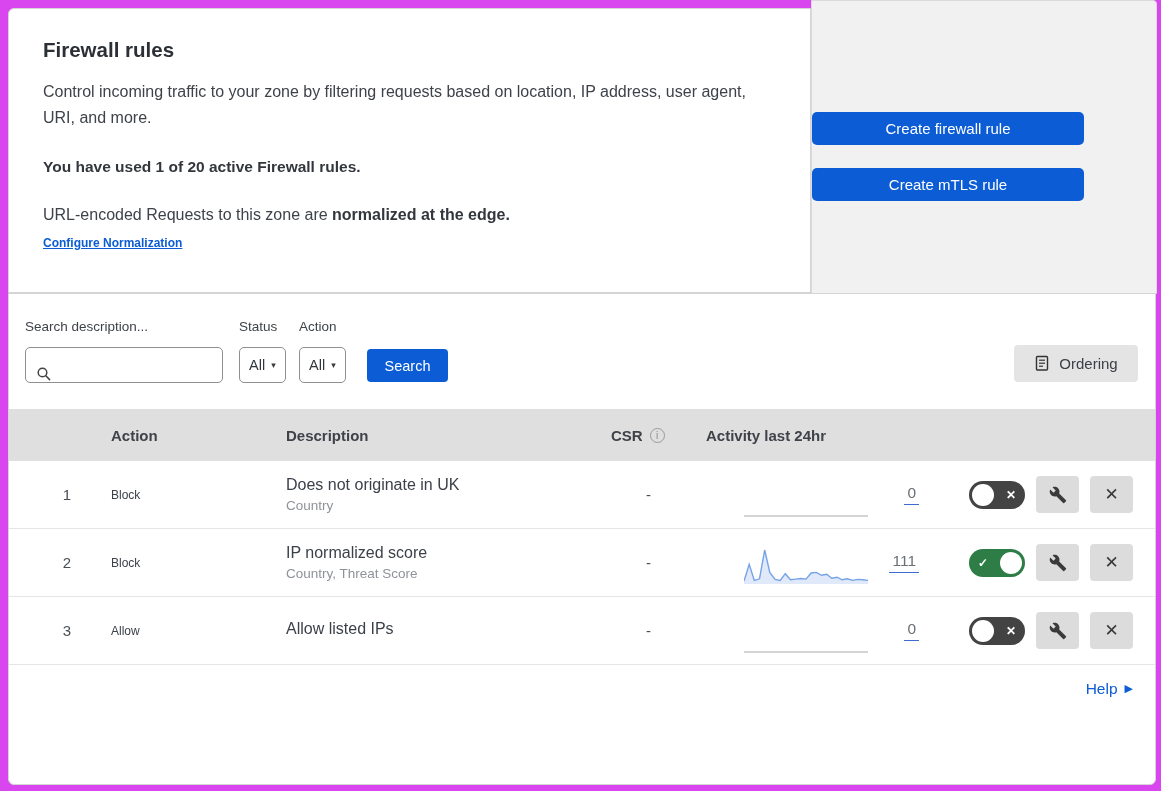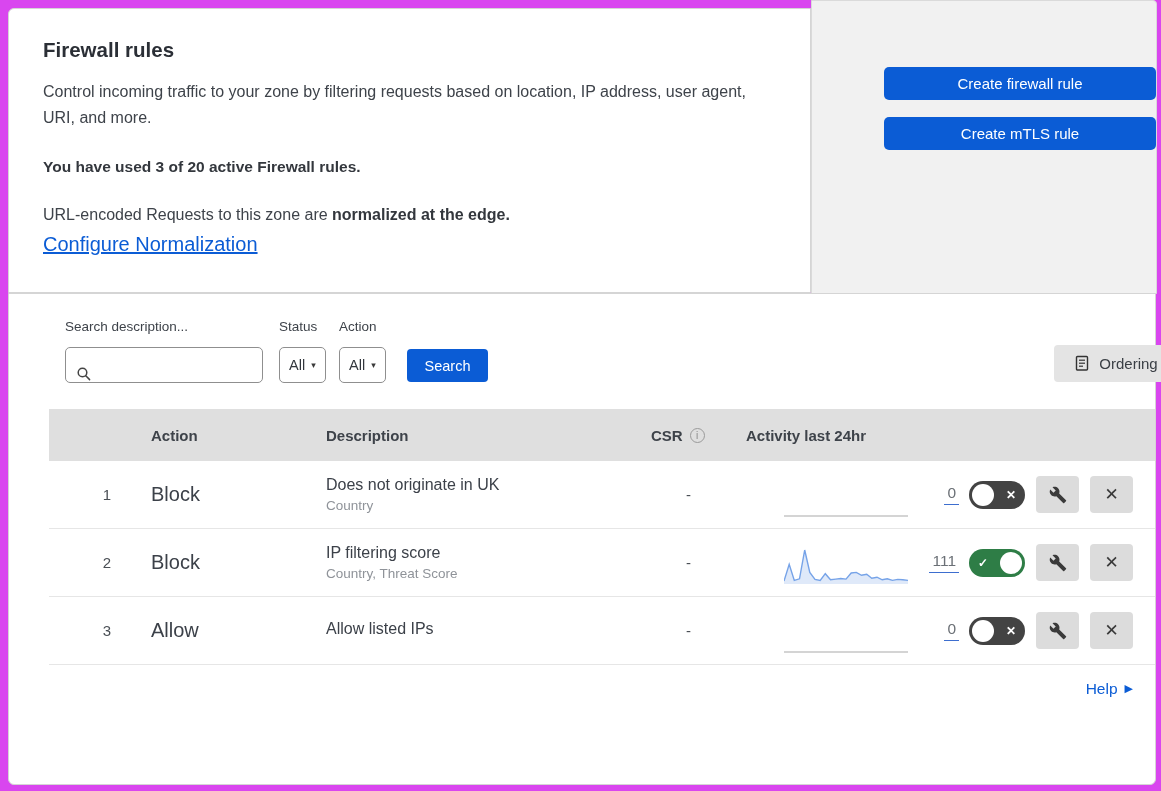--- a/index.html
+++ b/index.html
@@ -10,37 +10,37 @@
   .intro-card {
     position:absolute; left:8px; top:8px; width:803px; height:285px;
     background:#fff; border:1px solid #d5d5d5; border-radius:6px 0 0 0;
     padding:29px 40px 0 34px;
   }
   .page-title { margin:0 0 17px; font-size:20.5px; font-weight:600; color:#2b2f36; }
   .intro-desc { margin:0 0 27px; font-size:16px; line-height:26px; color:#3e434a; max-width:722px; }
   .usage-line { margin:0 0 30px; font-size:15.5px; font-weight:700; color:#33373d; }
   .norm-line  { margin:0 0 9px; font-size:16px; color:#3e434a; }
   .norm-line b { color:#33373d; }
-  .config-link { color:#0b5cd5; font-size:20px; text-decoration:underline; cursor:pointer; }
+  .config-link { color:#0b5cd5; font-size:12px; text-decoration:underline; cursor:pointer;font-weight:bold; }
 
   
   .actions-panel {
     position:absolute; left:811px; top:0; width:346px; height:294px;
     background:#f1f1f1; border:1px solid #dadada; border-radius:0 4px 0 0;
-    display:flex; flex-direction:column; align-items:flex-end; padding-top:66px; gap:17px;
+    display:flex; flex-direction:column; align-items:flex-start; padding-top:111px; gap:23px;
   }
   .primary-btn {
     width:272px; height:33px; border:none; border-radius:5px;
     background:#0b5cd5; color:#fff; font-size:15px; font-family:inherit; cursor:pointer;
   }
 
   
   .main-card {
     position:absolute; left:8px; top:293px; width:1148px; height:492px;
-    background:#fff; border:1px solid #d5d5d5; border-radius:0 0 6px 6px;padding-left:40px;
+    background:#fff; border:1px solid #d5d5d5; border-radius:0 0 6px 6px;
   }
 
   
   .filter-bar { position:relative; height:115px; }
   .filter-group { position:absolute; top:25px; }
   .filter-label { display:block; font-size:13.5px; color:#3e434a; margin-bottom:12px; line-height:16px; }
   .search-group { left:16px; }
   .search-box { position:relative; width:198px; }
   .search-box svg { position:absolute; left:11px; top:10px; }
   .search-input {
@@ -75,21 +75,21 @@
   .thead { height:52px; background:#dfdfdf; font-size:15px; font-weight:700; color:#3e434a; }
   .th-csr { display:flex; align-items:center; gap:7px; padding-left:5px; }
   .th-activity { padding-left:15px; }
   .info-icon {
     width:15px; height:15px; border:1px solid #9a9a9a; border-radius:50%;
     display:inline-flex; align-items:center; justify-content:center;
     font-size:10px; font-weight:400; color:#8a8a8a; cursor:pointer;
   }
   .trow { height:68px; border-bottom:1px solid #e6e6e6; background:#fff; }
   .c-num { text-align:center; font-size:15px; color:#4a4f55; }
-  .c-action { font-size:20px; color:#3c4149; }
+  .c-action { font-size:12px; color:#3c4149; }
   .desc-main { font-size:16px; color:#3c4149; margin-bottom:4px; cursor:pointer; }
   .desc-sub { font-size:13.5px; color:#8f9399; }
   .c-csr { text-align:center; font-size:15px; color:#4a4f55; }
   .c-activity { display:flex; align-items:center; padding-left:53px; height:100%; }
   .spark { width:124px; height:44px; margin-top:6px; }
   .count-link {
     margin-left:auto; margin-right:2px; padding:0 3px 2px;
     font-size:15.5px; color:#6b7076; text-decoration:none;
     border-bottom:1.5px solid #3d6ecf; cursor:pointer;
   }
@@ -125,21 +125,21 @@
   .help-arrow { font-size:11px; }
 </style>
 </head>
 <body>
 
 <div class="canvas">
 
   <div class="intro-card">
     <h1 class="page-title">Firewall rules</h1>
     <p class="intro-desc">Control incoming traffic to your zone by filtering requests based on location, IP address, user agent, URI, and more.</p>
-    <p class="usage-line">You have used 3 of 20 active Firewall rules.</p>
+    <p class="usage-line">You have used 1 of 20 active Firewall rules.</p>
     <p class="norm-line"><span>URL-encoded Requests to this zone are </span><b>normalized at the edge.</b></p>
     <a class="config-link">Configure Normalization</a>
   </div>
 
   <div class="actions-panel">
     <button class="primary-btn">Create firewall rule</button>
     <button class="primary-btn">Create mTLS rule</button>
   </div>
 
   <div class="main-card">
@@ -226,21 +226,21 @@
       <button class="icon-btn">
         <span>✕</span>
       </button>
     </div>
   </div>
 
   <div class="trow grid-cols">
     <div class="c-num">2</div>
     <div class="c-action">Block</div>
     <div class="c-desc">
-      <div class="desc-main">IP filtering score</div>
+      <div class="desc-main">IP normalized score</div>
       <div class="desc-sub">Country, Threat Score</div>
     </div>
     <div class="c-csr">-</div>
     <div class="c-activity">
       <svg class="spark" viewBox="0 0 124 44">
               <polygon points="0,40 0.0,37.0 5.2,20.4 10.3,36.4 15.5,34.8 20.7,6.0 25.8,28.4 31.0,35.4 36.2,36.4 41.3,29.7 46.5,35.8 51.7,35.1 56.8,34.5 62.0,35.1 67.2,29.0 72.3,28.4 77.5,31.3 82.7,30.3 87.8,34.2 93.0,33.2 98.2,35.8 103.3,34.8 108.5,36.4 113.7,35.4 118.8,35.8 124.0,36.4 124,40" fill="#dfe9f9"></polygon>
               <polyline points="0.0,37.0 5.2,20.4 10.3,36.4 15.5,34.8 20.7,6.0 25.8,28.4 31.0,35.4 36.2,36.4 41.3,29.7 46.5,35.8 51.7,35.1 56.8,34.5 62.0,35.1 67.2,29.0 72.3,28.4 77.5,31.3 82.7,30.3 87.8,34.2 93.0,33.2 98.2,35.8 103.3,34.8 108.5,36.4 113.7,35.4 118.8,35.8 124.0,36.4" fill="none" stroke="#76a3e8" stroke-width="1.4"></polyline>
             </svg>
       <a class="count-link">111</a>
     </div>

